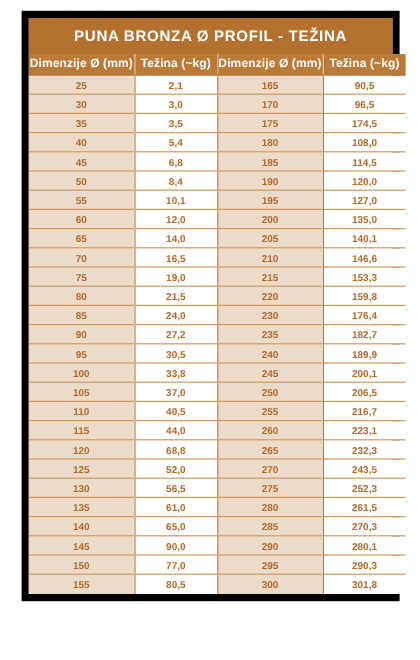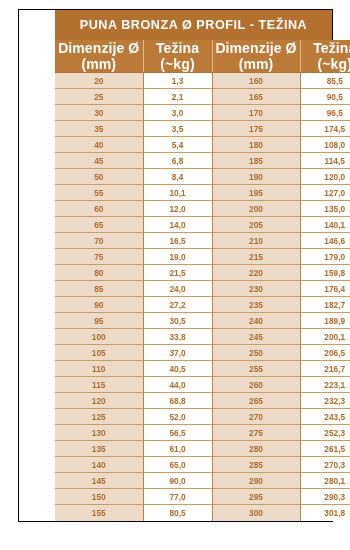--- a/index.html
+++ b/index.html
@@ -13,23 +13,22 @@
     overflow: hidden;
     font-family: "Liberation Sans", sans-serif;
   }
 
   #table-wrap {
     position: absolute;
     left: 18px;
     top: 9px;
     width: 315px;
     box-sizing: border-box;
-    border: 1px solid #000000;
+    border: 6px solid #000000;
     background: #ffffff;
-    padding-left: 36px;
   }
 
   .title-bar {
     background: #b4702f;
     color: #ffffff;
     text-align: center;
     font-size: 12.6px;
     font-weight: bold;
     letter-spacing: 0.55px;
     padding: 8px 2px 8px;
@@ -43,21 +42,21 @@
     width: 100%;
     table-layout: fixed;
   }
 
   col.c-dim { width: 88px; }
   col.c-wt  { width: 69px; }
 
   thead th {
     background: #bc7a38;
     color: #ffffff;
-    font-size: 14px;
+    font-size: 10px;
     font-weight: bold;
     letter-spacing: 0.1px;
     height: 17px;
     padding: 0;
     text-align: center;
     vertical-align: middle;
     border-right: 1px solid #e4b98c;
     border-bottom: 1px solid #b5713a;
   }
   thead th:last-child { border-right: none; }
@@ -101,26 +100,20 @@
     <thead>
       <tr>
         <th>Dimenzije Ø (mm)</th>
         <th>Težina (~kg)</th>
         <th>Dimenzije Ø (mm)</th>
         <th>Težina (~kg)</th>
       </tr>
     </thead>
     <tbody id="table-body">
         <tr>
-          <td class="dim">20</td>
-          <td class="wt">1,3</td>
-          <td class="dim">160</td>
-          <td class="wt">85,5</td>
-        </tr>
-        <tr>
           <td class="dim">25</td>
           <td class="wt">2,1</td>
           <td class="dim">165</td>
           <td class="wt">90,5</td>
         </tr>
         <tr>
           <td class="dim">30</td>
           <td class="wt">3,0</td>
           <td class="dim">170</td>
           <td class="wt">96,5</td>
@@ -170,21 +163,21 @@
         <tr>
           <td class="dim">70</td>
           <td class="wt">16,5</td>
           <td class="dim">210</td>
           <td class="wt">146,6</td>
         </tr>
         <tr>
           <td class="dim">75</td>
           <td class="wt">19,0</td>
           <td class="dim">215</td>
-          <td class="wt">179,0</td>
+          <td class="wt">153,3</td>
         </tr>
         <tr>
           <td class="dim">80</td>
           <td class="wt">21,5</td>
           <td class="dim">220</td>
           <td class="wt">159,8</td>
         </tr>
         <tr>
           <td class="dim">85</td>
           <td class="wt">24,0</td>

